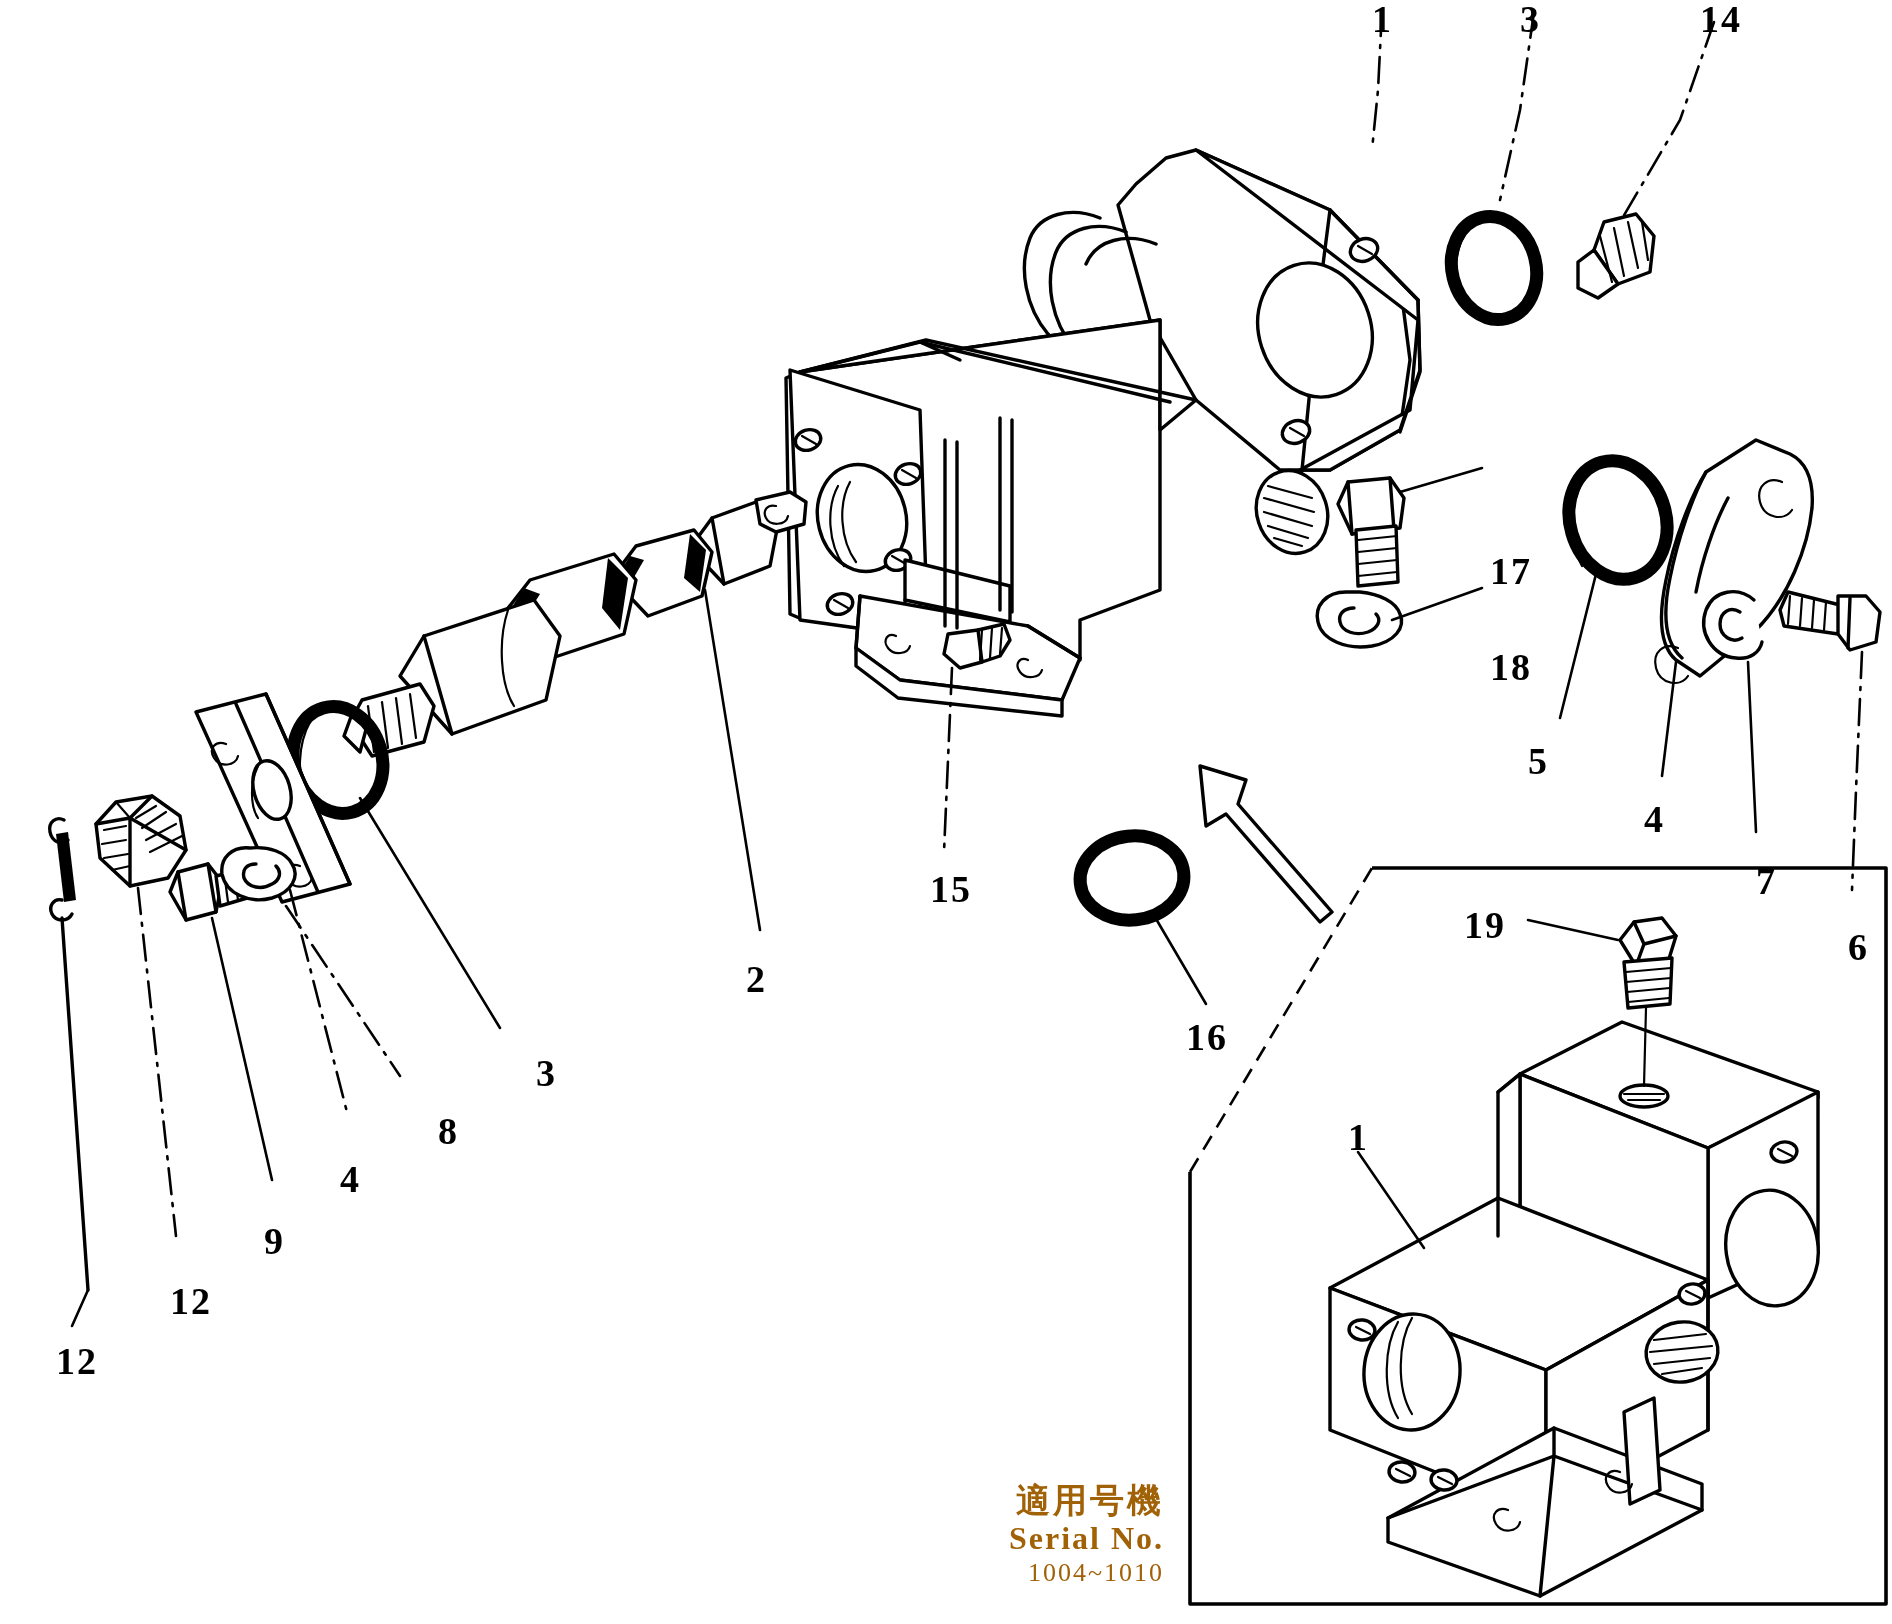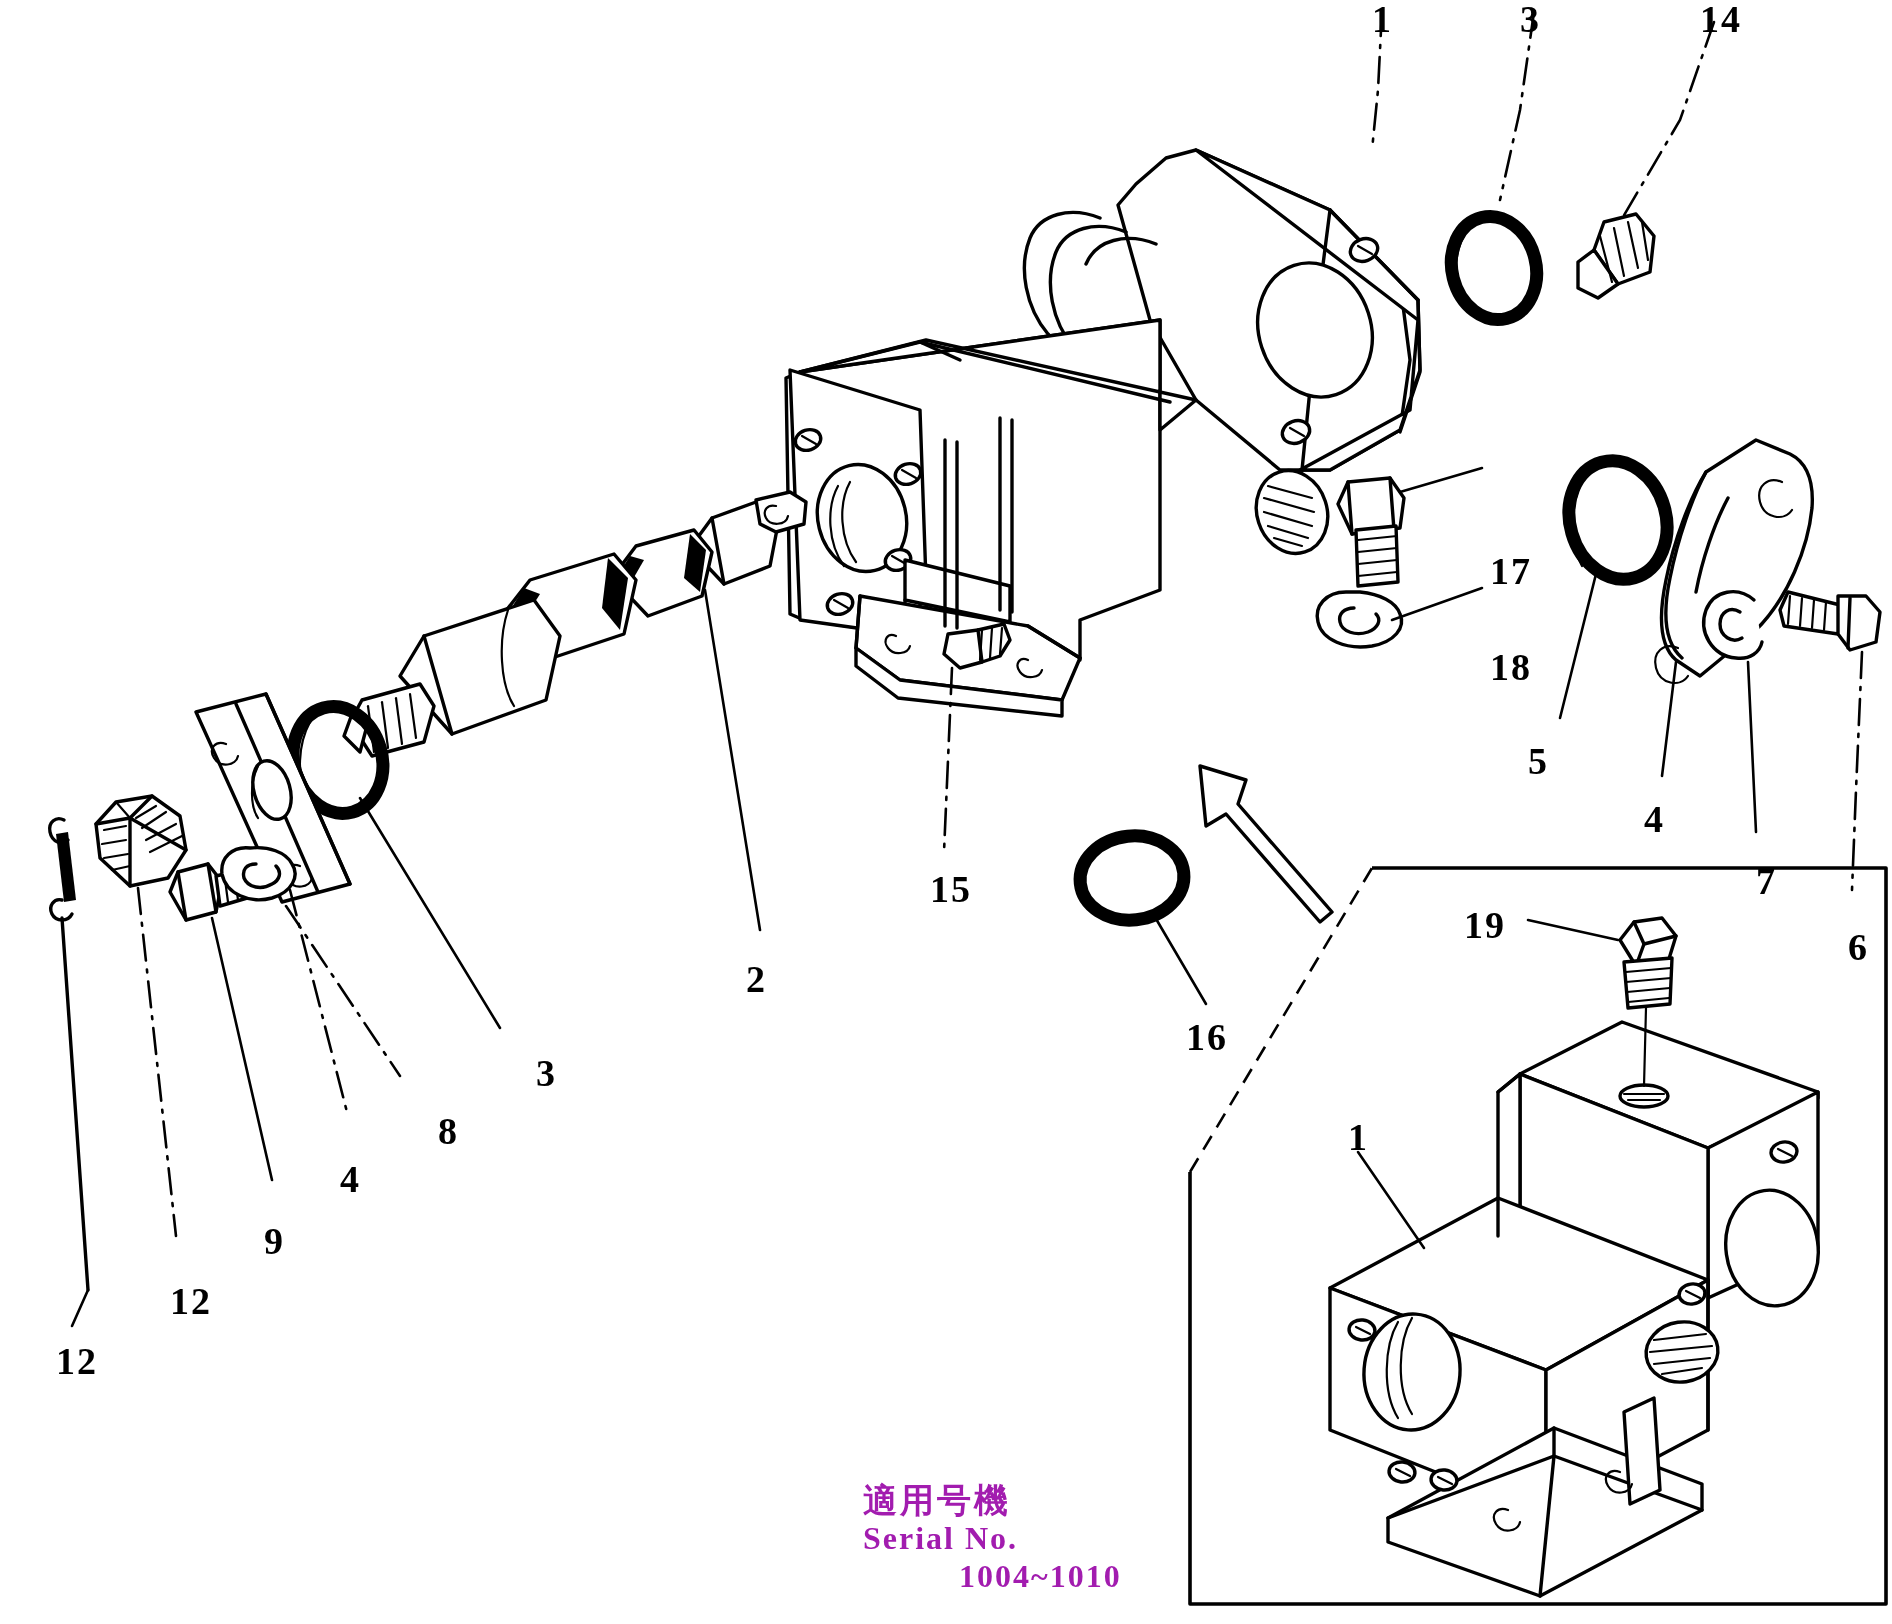--- a/index.html
+++ b/index.html
@@ -17,29 +17,30 @@
     font-size:38px;
     font-weight:700;
     color:#000;
     letter-spacing:2px;
     line-height:1;
     white-space:nowrap;
     user-select:none;
   }
   .serial-block{
     position:absolute;
-    left:863px; top:1480px;
+    left:932px; top:1480px;
     font-family:"Liberation Serif", serif;
-    color:#a21caf;
+    color:#a16207;
     line-height:1.18;
     white-space:nowrap;
+    text-align:right;
   }
   .serial-jp{font-size:34px;font-weight:700;letter-spacing:3px;font-family:"DejaVu Sans", sans-serif;}
   .serial-en{font-size:32px;font-weight:700;letter-spacing:2px;}
-  .serial-num{font-size:32px;font-weight:700;letter-spacing:2px;padding-left:96px;}
+  .serial-num{font-size:26px;font-weight:400;letter-spacing:2px;padding-left:96px;}
 </style>
 </head>
 <body>
 
 <div id="stage">
 
 <svg id="dwg" viewBox="0 0 1892 1624" xmlns="http://www.w3.org/2000/svg">
   <defs>
     <style>
       .s   { fill:none; stroke:#000; stroke-width:3.4; stroke-linecap:round; stroke-linejoin:round; }

